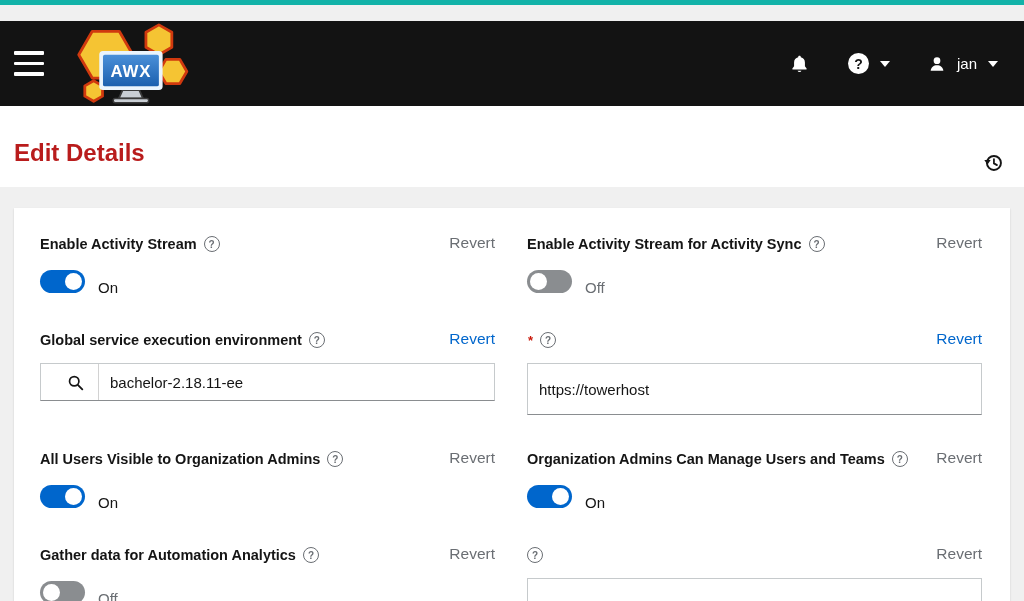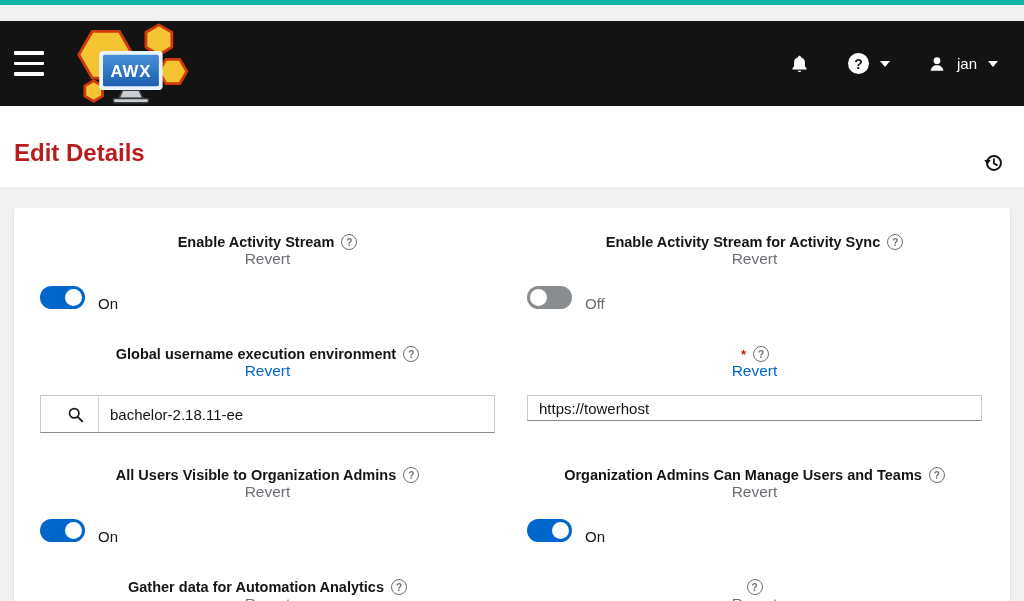--- a/index.html
+++ b/index.html
@@ -57,23 +57,22 @@
 
   
   .content { padding:21px 14px; }
   .card {
     background:#fff; box-shadow:0 1px 2px rgba(3,3,3,0.14);
     padding:26px 28px 10px 26px; min-height:420px;
   }
   .form-grid { display:grid; grid-template-columns:1fr 1fr; column-gap:32px; }
   .field { margin-bottom:34px; }
   .field-head {
-    display:flex; align-items:center; justify-content:space-between;
+    display:flex; align-items:flex-end; justify-content:space-between;
     margin-bottom:15px;
-    flex-direction:column;
   }
   .label {
     font-size:14.5px; font-weight:bold; color:#151515;
     display:flex; align-items:center; gap:7px;
   }
   .req { color:#c9190b; font-weight:bold; font-size:13px; margin-left:1px; }
   .help {
     width:16px; height:16px; border:1.2px solid #6a6e73; border-radius:50%;
     color:#6a6e73; font-size:10px; font-weight:bold;
     display:inline-flex; align-items:center; justify-content:center;
@@ -95,21 +94,21 @@
   .switch .knob {
     position:absolute; top:3px; left:3px; width:17px; height:17px;
     border-radius:50%; background:#fff;
   }
   .switch.on .knob { left:auto; right:3px; }
   .state-label { font-size:15px;margin-top:12px; }
   .state-on { color:#151515; }
   .state-off { color:#6a6e73; }
 
   .text-input {
-    width:100%; height:26px; background:#fff;
+    width:100%; height:52px; background:#fff;
     border:1px solid #c6cacc; border-bottom-color:#8a8d90;
     font-family:inherit; font-size:15px; color:#151515; padding:0 11px;
   }
   .search-group {
     display:flex; height:38px; background:#fff;
     border:1px solid #c6cacc; border-bottom-color:#8a8d90;padding-left:12px;
   }
   .search-btn {
     width:46px; background:#fff; border:none; border-right:1px solid #d2d2d2;
     display:flex; align-items:center; justify-content:center; cursor:pointer;
@@ -220,21 +219,21 @@
           <span class="switch">
               <span class="knob"></span>
             </span>
           <span class="state-label state-off">Off</span>
         </div>
       </div>
 
       <div class="field">
         <div class="field-head">
           <span class="label">
-            <span>Global username execution environment</span>
+            <span>Global service execution environment</span>
             <span class="help">?</span>
           </span>
           <button class="revert active">Revert</button>
         </div>
         <div class="control">
           <div class="search-group" style="width:100%">
             <button class="search-btn">
               <svg width="17" height="17" viewBox="0 0 20 20">
                 <circle cx="8.5" cy="8.5" r="5.5" stroke="#151515" stroke-width="2" fill="none"></circle>
                 <line x1="13" y1="13" x2="18" y2="18" stroke="#151515" stroke-width="2.2" stroke-linecap="round"></line>

